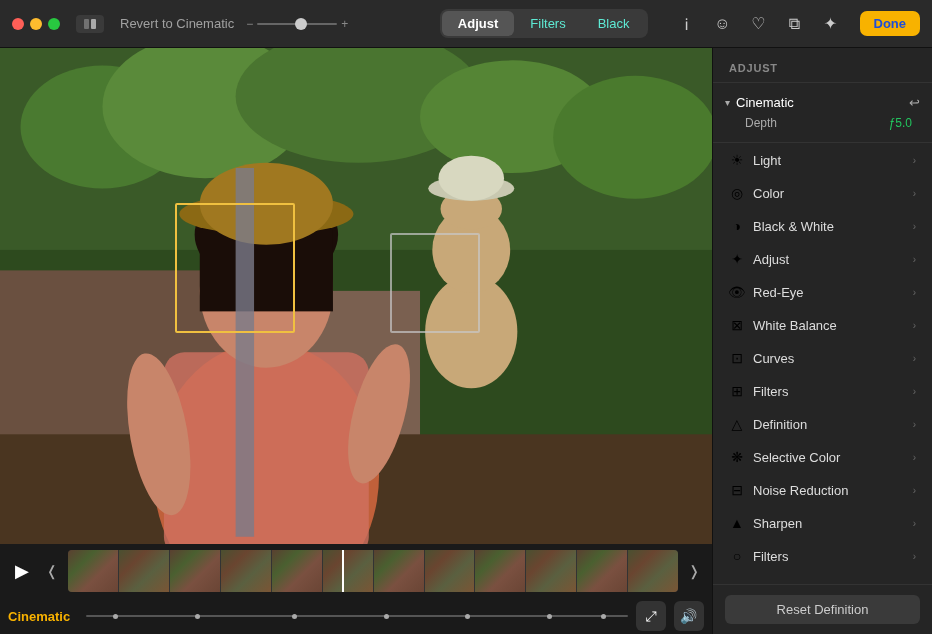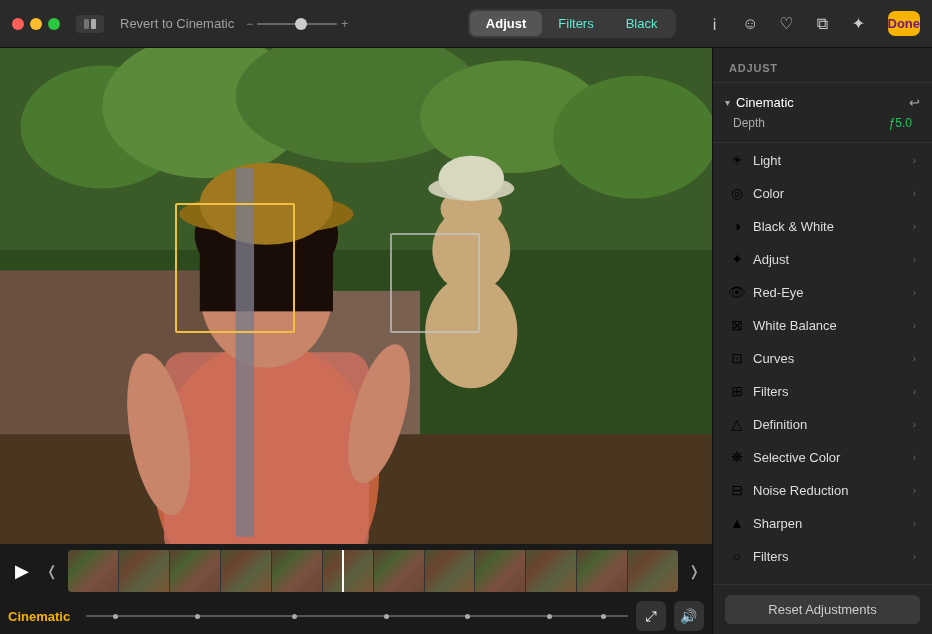--- a/index.html
+++ b/index.html
@@ -122,25 +122,25 @@
       display: flex;
       align-items: center;
       justify-content: center;
       cursor: pointer;
       color: #ccc;
       font-size: 16px;
     }
 
     .done-btn {
       background: #f8b200;
-      color: #701a75;
+      color: #1d4ed8;
       font-weight: 700;
       font-size: 13px;
       border-radius: 7px;
-      padding: 5px 0;
+      padding: 5px 14px;
       cursor: pointer;
       margin-left: 4px;
     }
 
     
     .main-content {
       display: flex;
       flex: 1;
       overflow: hidden;
     }
@@ -383,20 +383,21 @@
       color: #aaa;
       font-size: 13px;
       cursor: pointer;
     }
 
     .depth-row {
       display: flex;
       align-items: center;
       justify-content: space-between;
       padding: 6px 8px 4px;
+      margin-left: 12px;
     }
     .depth-label {
       color: #aaa;
       font-size: 12px;
     }
     .depth-value {
       color: #22c55e;
       font-size: 12px;
     }
 
@@ -667,16 +668,16 @@
         <span class="expand-arrow">›</span>
       </div>
       <div class="adjust-item">
         <span class="adjust-icon">○</span>
         <span class="adjust-label">Filters</span>
         <span class="expand-arrow">›</span>
       </div>
     </div>
 
     <div class="reset-btn-area">
-      <button class="reset-btn">Reset Adjustments</button>
+      <button class="reset-btn">Reset Definition</button>
     </div>
   </div>
 </div>
 
 </body></html>

